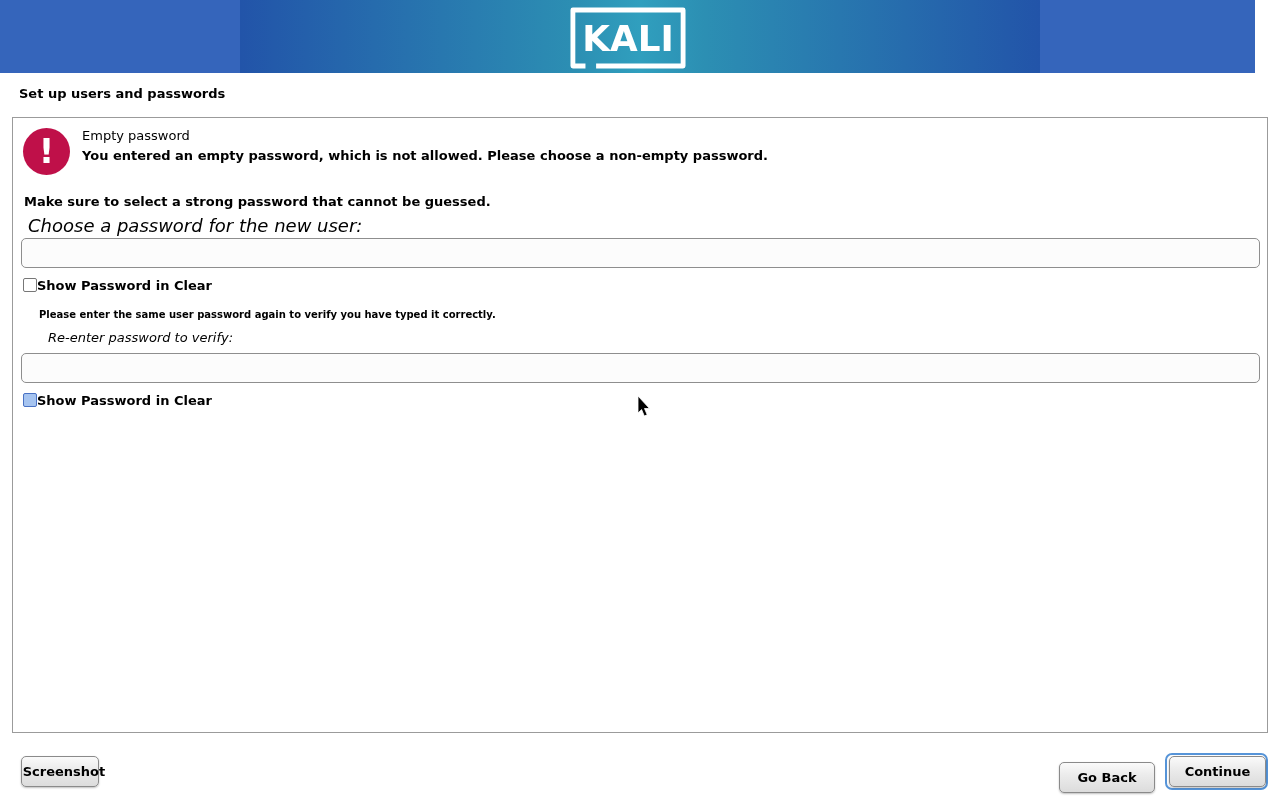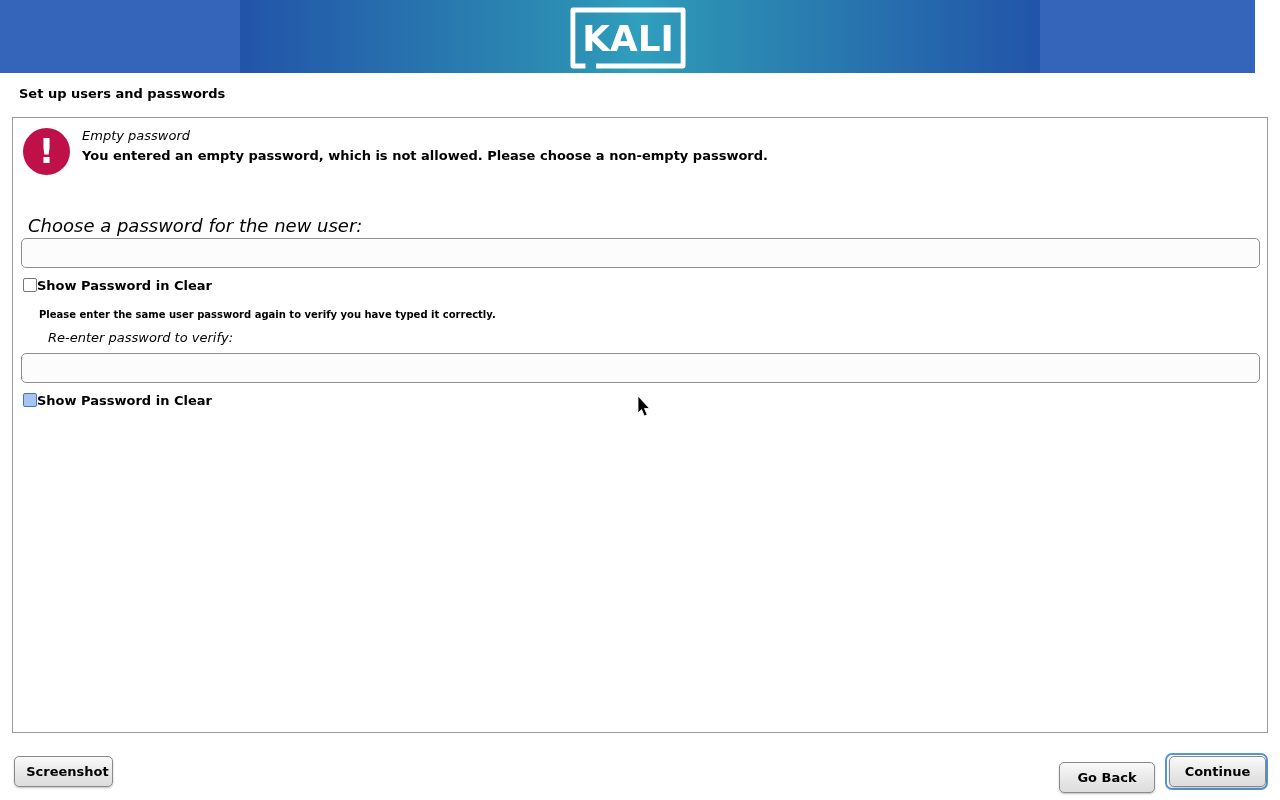--- a/index.html
+++ b/index.html
@@ -42,21 +42,21 @@
     border-radius: 50%;
     background: #bf1049;
     display: flex; align-items: center; justify-content: center;
   }
   .error-icon .bang {
     color: #fff; font-weight: bold; font-size: 34px; line-height: 1;
     font-family: "DejaVu Sans", sans-serif; margin-top: -2px;
   }
   .error-title {
     position: absolute; left: 69px; top: 10px;
-    font-size: 13px; font-style: italic;
+    font-size: 13px; 
   }
   .error-message {
     position: absolute; left: 69px; top: 30px;
     font-size: 13px; font-weight: bold;
   }
 
   .instruction-1 { position: absolute; left: 11px; top: 76px;  font-size: 13px; font-weight: bold; }
   .field-label-1 { position: absolute; left: 15px; top: 97px;  font-size: 18px; font-style: italic; }
   .instruction-2 { position: absolute; left: 26px; top: 191px; font-size: 10px; font-weight: bold; }
   .field-label-2 { position: absolute; left: 15px; top: 212px; font-size: 13px; font-style: italic; margin-left: 20px; }
@@ -91,21 +91,21 @@
   
   .btn {
     border: 1px solid #8a8a8a; border-radius: 5px;
     background: linear-gradient(#fafafa, #ececec 40%, #dcdcdc);
     box-shadow: 0 1px 2px rgba(0,0,0,0.25);
     font-size: 13px; font-weight: bold; color: #000;
     font-family: "DejaVu Sans", "Liberation Sans", sans-serif;
     display: flex; align-items: center; justify-content: center;
     cursor: default;
   }
-  .btn-screenshot { position: absolute; left: 14px;   top: 756px; width: 99px; height: 31px; padding-left: 8px; }
+  .btn-screenshot { position: absolute; left: 21px;   top: 756px; width: 78px; height: 31px; padding-left: 8px; }
   .btn-goback     { position: absolute; left: 1059px; top: 762px; width: 96px; height: 31px; }
   .continue-ring {
     position: absolute; left: 1165px; top: 753px; width: 103px; height: 37px;
     border: 2px solid #5694d8; border-radius: 7px;
     display: flex; align-items: center; justify-content: flex-end;
   }
   .btn-continue { width: 97px; height: 31px; }
 
   
   .cursor { position: absolute; left: 637px; top: 396px; }
@@ -126,20 +126,21 @@
 <div class="page-title">Set up users and passwords</div>
 
 <div class="frame">
 
   <div class="error-icon">
     <span class="bang">!</span>
   </div>
   <div class="error-title">Empty password</div>
   <div class="error-message">You entered an empty password, which is not allowed. Please choose a non-empty password.</div>
 
+  <div class="instruction-1">Make sure to select a strong password that cannot be guessed.</div>
   <div class="field-label-1">Choose a password for the new user:</div>
   <input type="password" class="pw-input pw-input-1" value="" style="">
 
   <div class="checkbox-row checkbox-row-1">
     <div class="checkbox"></div>
     <div class="checkbox-label">Show Password in Clear</div>
   </div>
 
   <div class="instruction-2">Please enter the same user password again to verify you have typed it correctly.</div>
   <div class="field-label-2">Re-enter password to verify:</div>

